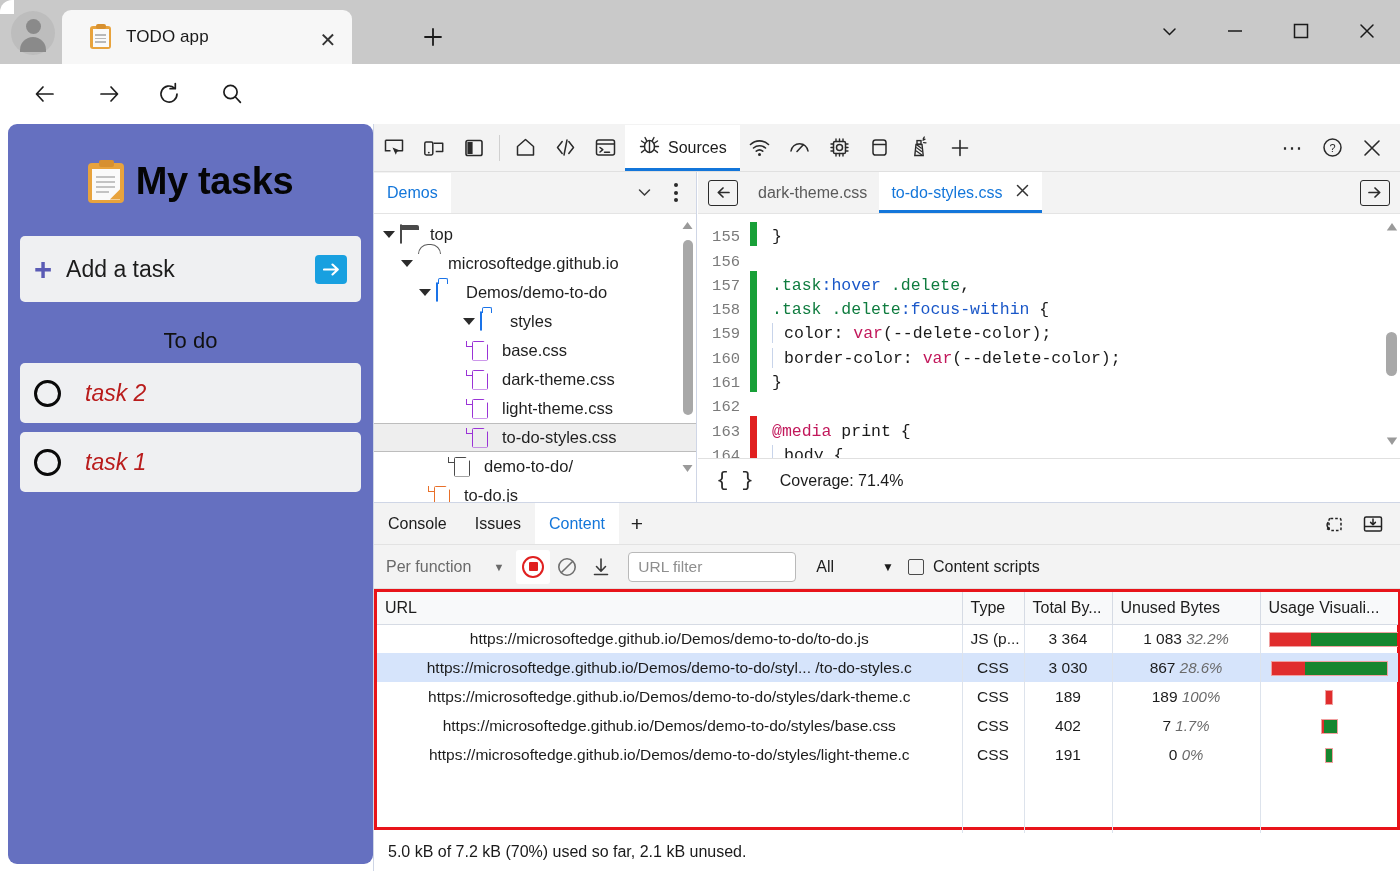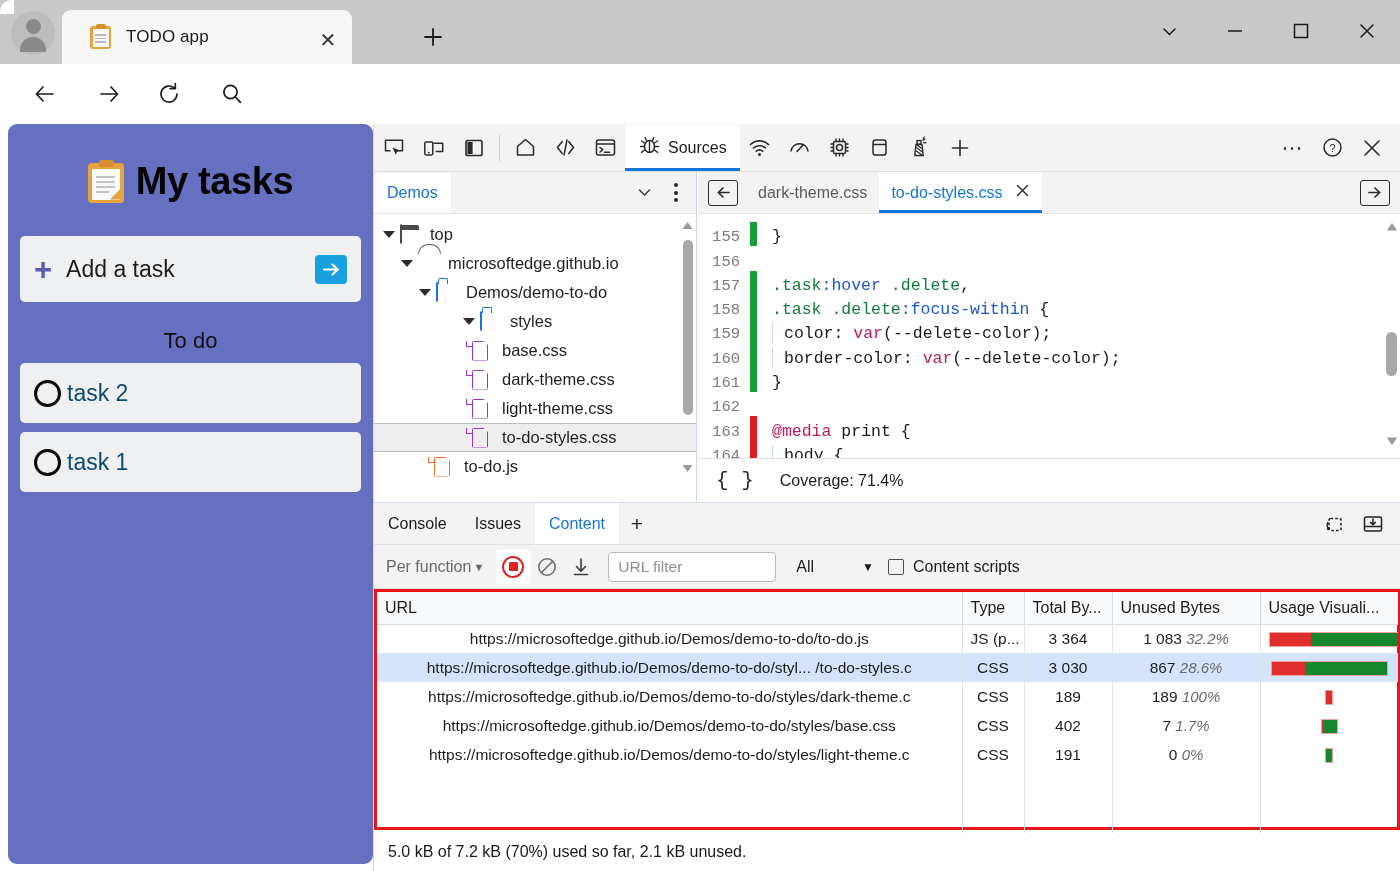--- a/index.html
+++ b/index.html
@@ -102,21 +102,21 @@
   .go-btn { width:32px;height:29px; background:#18a0e0; border-radius:4px;
      display:flex;align-items:center;justify-content:center; color:#fff; font-size:18px;}
 
   .section-label { text-align:center; margin-top:26px; font-size:22px; color:#111; }
 
   .task-row {
     margin:9px 12px 0 12px; height:60px; background:#eff0f2; border-radius:5px;
     display:flex; align-items:center; padding:0 14px;
   }
   .checkbox { width:27px;height:27px; border:3.4px solid #0a0a0a; border-radius:50%; flex:0 0 auto;}
-  .task-text { margin-left:6px; font-size:23px; color:#0c4a6e; }
+  .task-text { margin-left:24px; font-size:23px; color:#b91c1c;font-style:italic; }
 
   
   .devtools {
     position:absolute; left:373px; top:124px; width:1027px; height:747px;
     background:#ffffff; border-left:1px solid #cfd6e6;
   }
   .dt-toolbar {
     position:absolute; left:0; top:0; width:100%; height:48px;
     background:#f3f3f3; border-bottom:1px solid #e0e0e0;
     display:flex; align-items:center;
@@ -226,21 +226,21 @@
   .dtab { height:41px; display:flex;align-items:center;padding:0 14px; font-size:16px;
      color:#1c1c1c; position:relative;text-align:right;}
   .dtab.active { background:#fff; color:#1376da; }
   .dtab-plus { width:36px;height:36px;display:flex;align-items:center;justify-content:center;
      font-size:21px; color:#222;}
   .drawer-right { margin-left:auto; display:flex; align-items:center; gap:6px; padding-right:10px;}
   .dr-ic { width:34px;height:32px;display:flex;align-items:center;justify-content:center;color:#222;}
 
   .cov-toolbar { height:44px; background:#f3f3f3; display:flex; align-items:center;
      padding-left:12px; border-bottom:1px solid #e0e0e0;}
-  .ct-select { font-size:16px; color:#6a6a6a; display:flex;align-items:center; gap:2px;}
+  .ct-select { font-size:16px; color:#6a6a6a; display:flex;align-items:center; gap:22px;}
   .ct-rec { width:34px;height:34px; margin-left:12px; background:#fff;
      display:flex;align-items:center;justify-content:center; border-radius:3px;}
   .rec-outer { width:22px;height:22px;border:2.4px solid #e02020;border-radius:50%;
      display:flex;align-items:center;justify-content:center;}
   .rec-inner { width:9px;height:9px;background:#e02020;border-radius:1px;}
   .ct-ic { width:34px;height:34px;display:flex;align-items:center;justify-content:center;color:#6e6e6e;}
   .url-filter { margin-left:10px; width:168px; height:30px; background:#fff;
      border:1px solid #b9b9b9; border-radius:4px; display:flex; align-items:center;
      padding:0 9px; font-size:15.5px; color:#8e8e8e;}
   .ct-all { margin-left:20px; font-size:16px; color:#1c1c1c;}
@@ -572,20 +572,24 @@
             <span class="ticon"><span class="t-file"><span class="fbody"></span><span class="fcorner"></span></span></span>
             <span>dark-theme.css</span>
           </div>
           <div class="tnode" style="padding-left:98px">
             <span class="ticon"><span class="t-file"><span class="fbody"></span><span class="fcorner"></span></span></span>
             <span>light-theme.css</span>
           </div>
           <div class="tnode sel" style="padding-left:98px">
             <span class="ticon"><span class="t-file"><span class="fbody"></span><span class="fcorner"></span></span></span>
             <span>to-do-styles.css</span>
+          </div>
+          <div class="tnode" style="padding-left:80px">
+            <span class="ticon"><span class="t-file" style="--fc:#4a4a4a"><span class="fbody"></span><span class="fcorner"></span></span></span>
+            <span>demo-to-do/</span>
           </div>
           <div class="tnode" style="padding-left:60px">
             <span class="ticon"><span class="t-file" style="--fc:#e8702a"><span class="fbody"></span><span class="fcorner"></span></span></span>
             <span>to-do.js</span>
           </div>
         </div>
 
         <div class="tree-sb">
           <div class="up">
             <svg width="13" height="13" viewBox="0 0 13 13">

